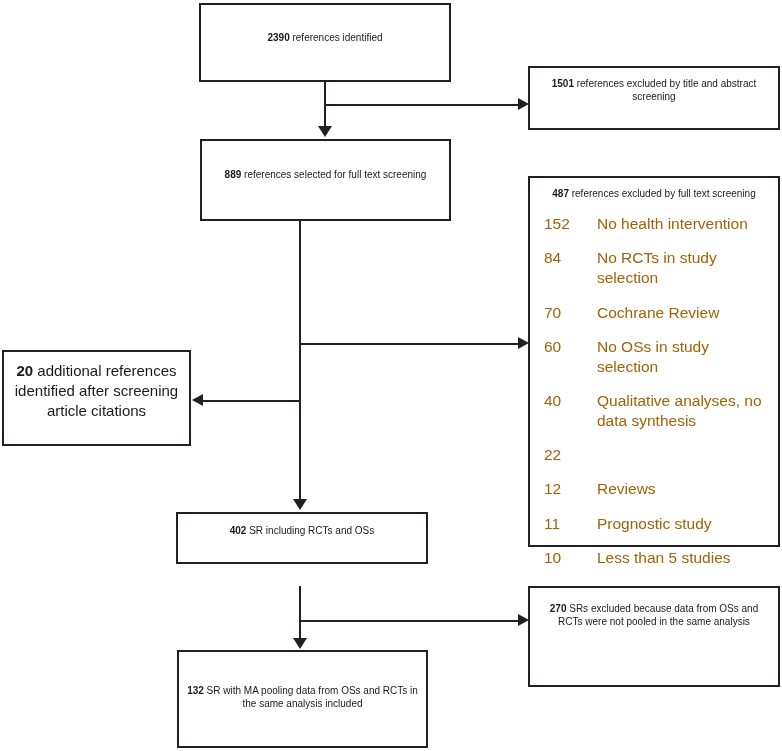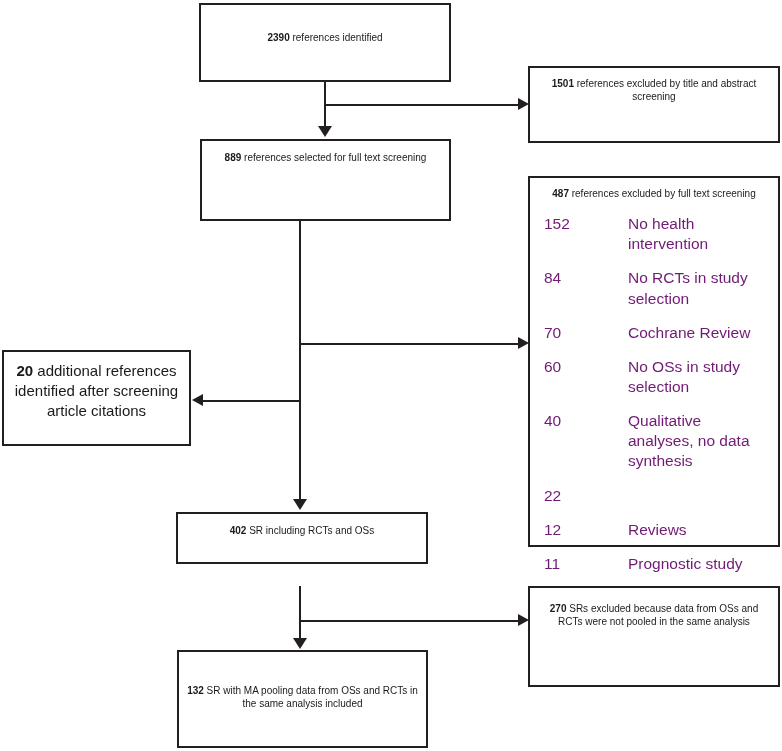--- a/index.html
+++ b/index.html
@@ -36,30 +36,30 @@
     padding: 0 8px;
   }
   .box .num {
     font-weight: bold;
   }
   
   #box-identified  { left: 199px; top: 3px;   width: 252px; height: 79px; }
   #box-identified .txt { margin-top: 26px; }
 
   #box-fulltext    { left: 200px; top: 139px; width: 251px; height: 82px; }
-  #box-fulltext .txt { margin-top: 10px; }
+  #box-fulltext .txt { margin-top: 27px; }
 
   #box-sr-incl     { left: 176px; top: 512px; width: 252px; height: 52px; }
   #box-sr-incl .txt { margin-top: 10px; }
 
   #box-sr-ma       { left: 177px; top: 650px; width: 251px; height: 98px; }
   #box-sr-ma .txt  { margin-top: 32px; }
 
   
-  #box-excl-title  { left: 528px; top: 66px;  width: 252px; height: 77px; }
+  #box-excl-title  { left: 528px; top: 66px;  width: 252px; height: 64px; }
   #box-excl-title .txt { margin-top: 9px; }
 
   #box-excl-full   { left: 528px; top: 176px; width: 252px; height: 371px;
                      align-items: stretch; }
   #box-excl-full .txt { margin-top: 9px; }
 
   #box-excl-pool   { left: 528px; top: 586px; width: 252px; height: 101px; }
   #box-excl-pool .txt { margin-top: 14px; }
 
   
@@ -71,22 +71,21 @@
     margin-top: 14px;
     padding: 0 12px 0 14px;
     text-align: left;
   }
   .reason-row {
     display: flex;
     align-items: flex-start;
     font-size: 15.5px;
     line-height: 1.3;
     margin-bottom: 14px;
-    color: #701a75;
-    gap: 31px;
+    color: #a16207;
   }
   .reason-row .r-count {
     min-width: 30px;
     flex: 0 0 auto;
     text-align: left;
   }
   .reason-row .r-label {
     flex: 1 1 auto;
     padding-left: 7px;
     margin-left: 16px;

